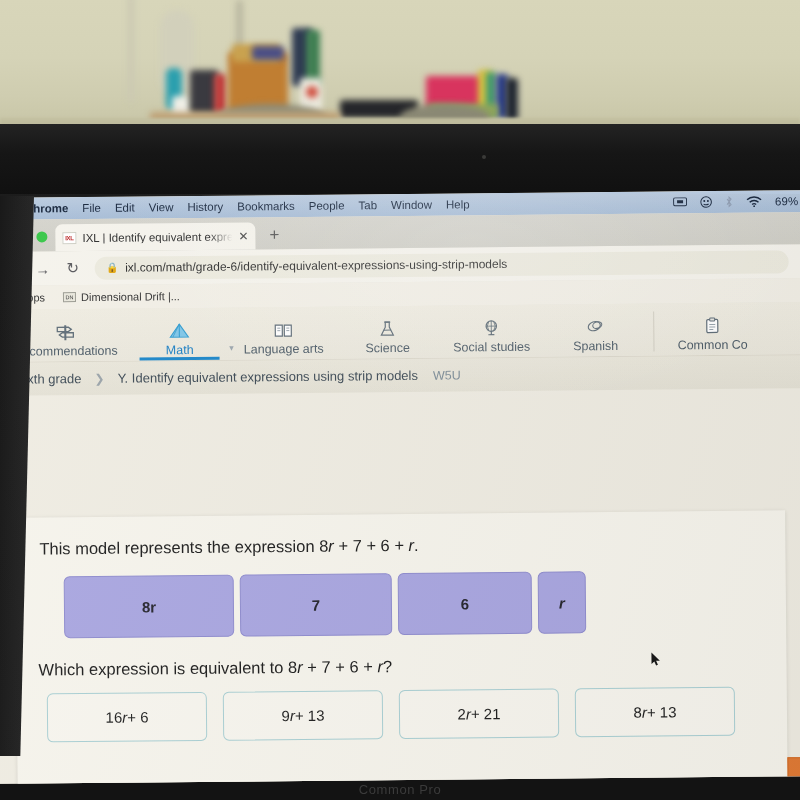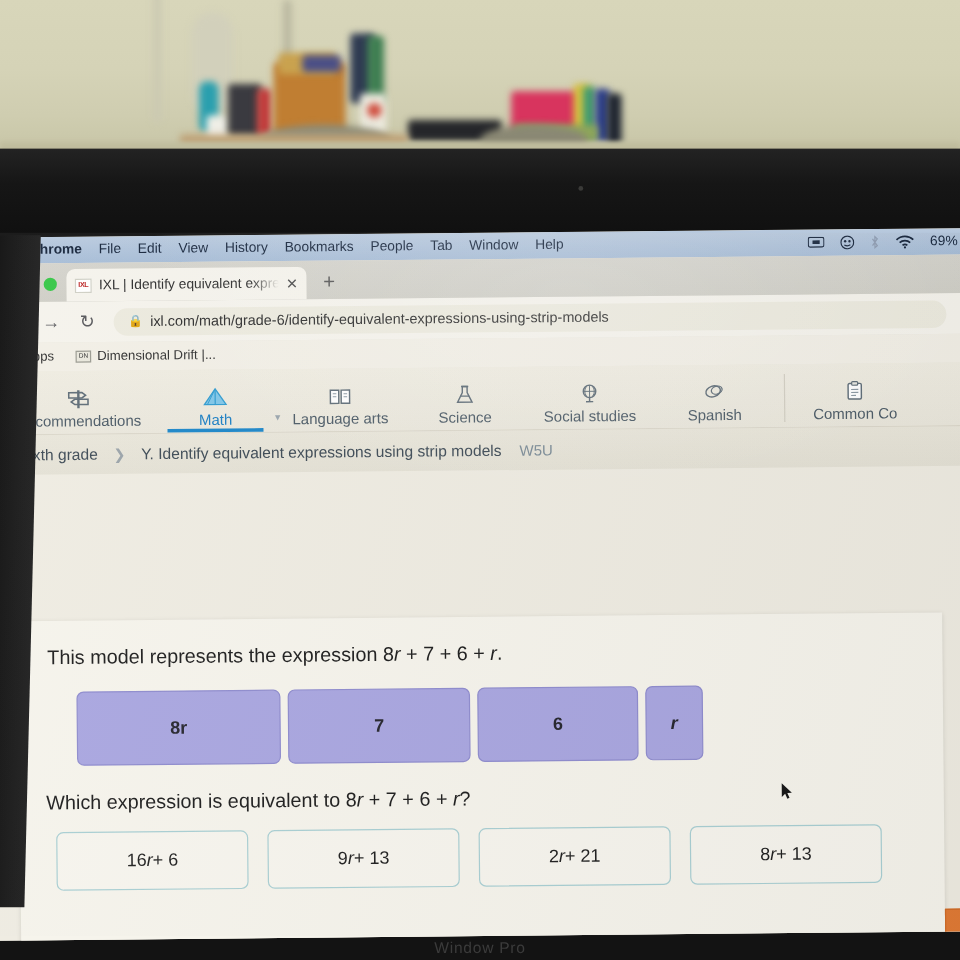--- a/index.html
+++ b/index.html
@@ -481,13 +481,13 @@
       <svg width="11" height="16" viewBox="0 0 11 16">
           <path d="M1 1 L1 12.5 L3.8 9.8 L5.6 14 L7.4 13.2 L5.6 9.2 L9.4 9.2 Z" fill="#171717"></path>
         </svg>
     </span>
 
   </div>
 </div>
 
 <div class="bezel-left-shade"></div>
 <div class="glare"></div>
-<div class="macbook-label">Window Pro</div>
+<div class="macbook-label">Common Pro</div>
 
 </body></html>

